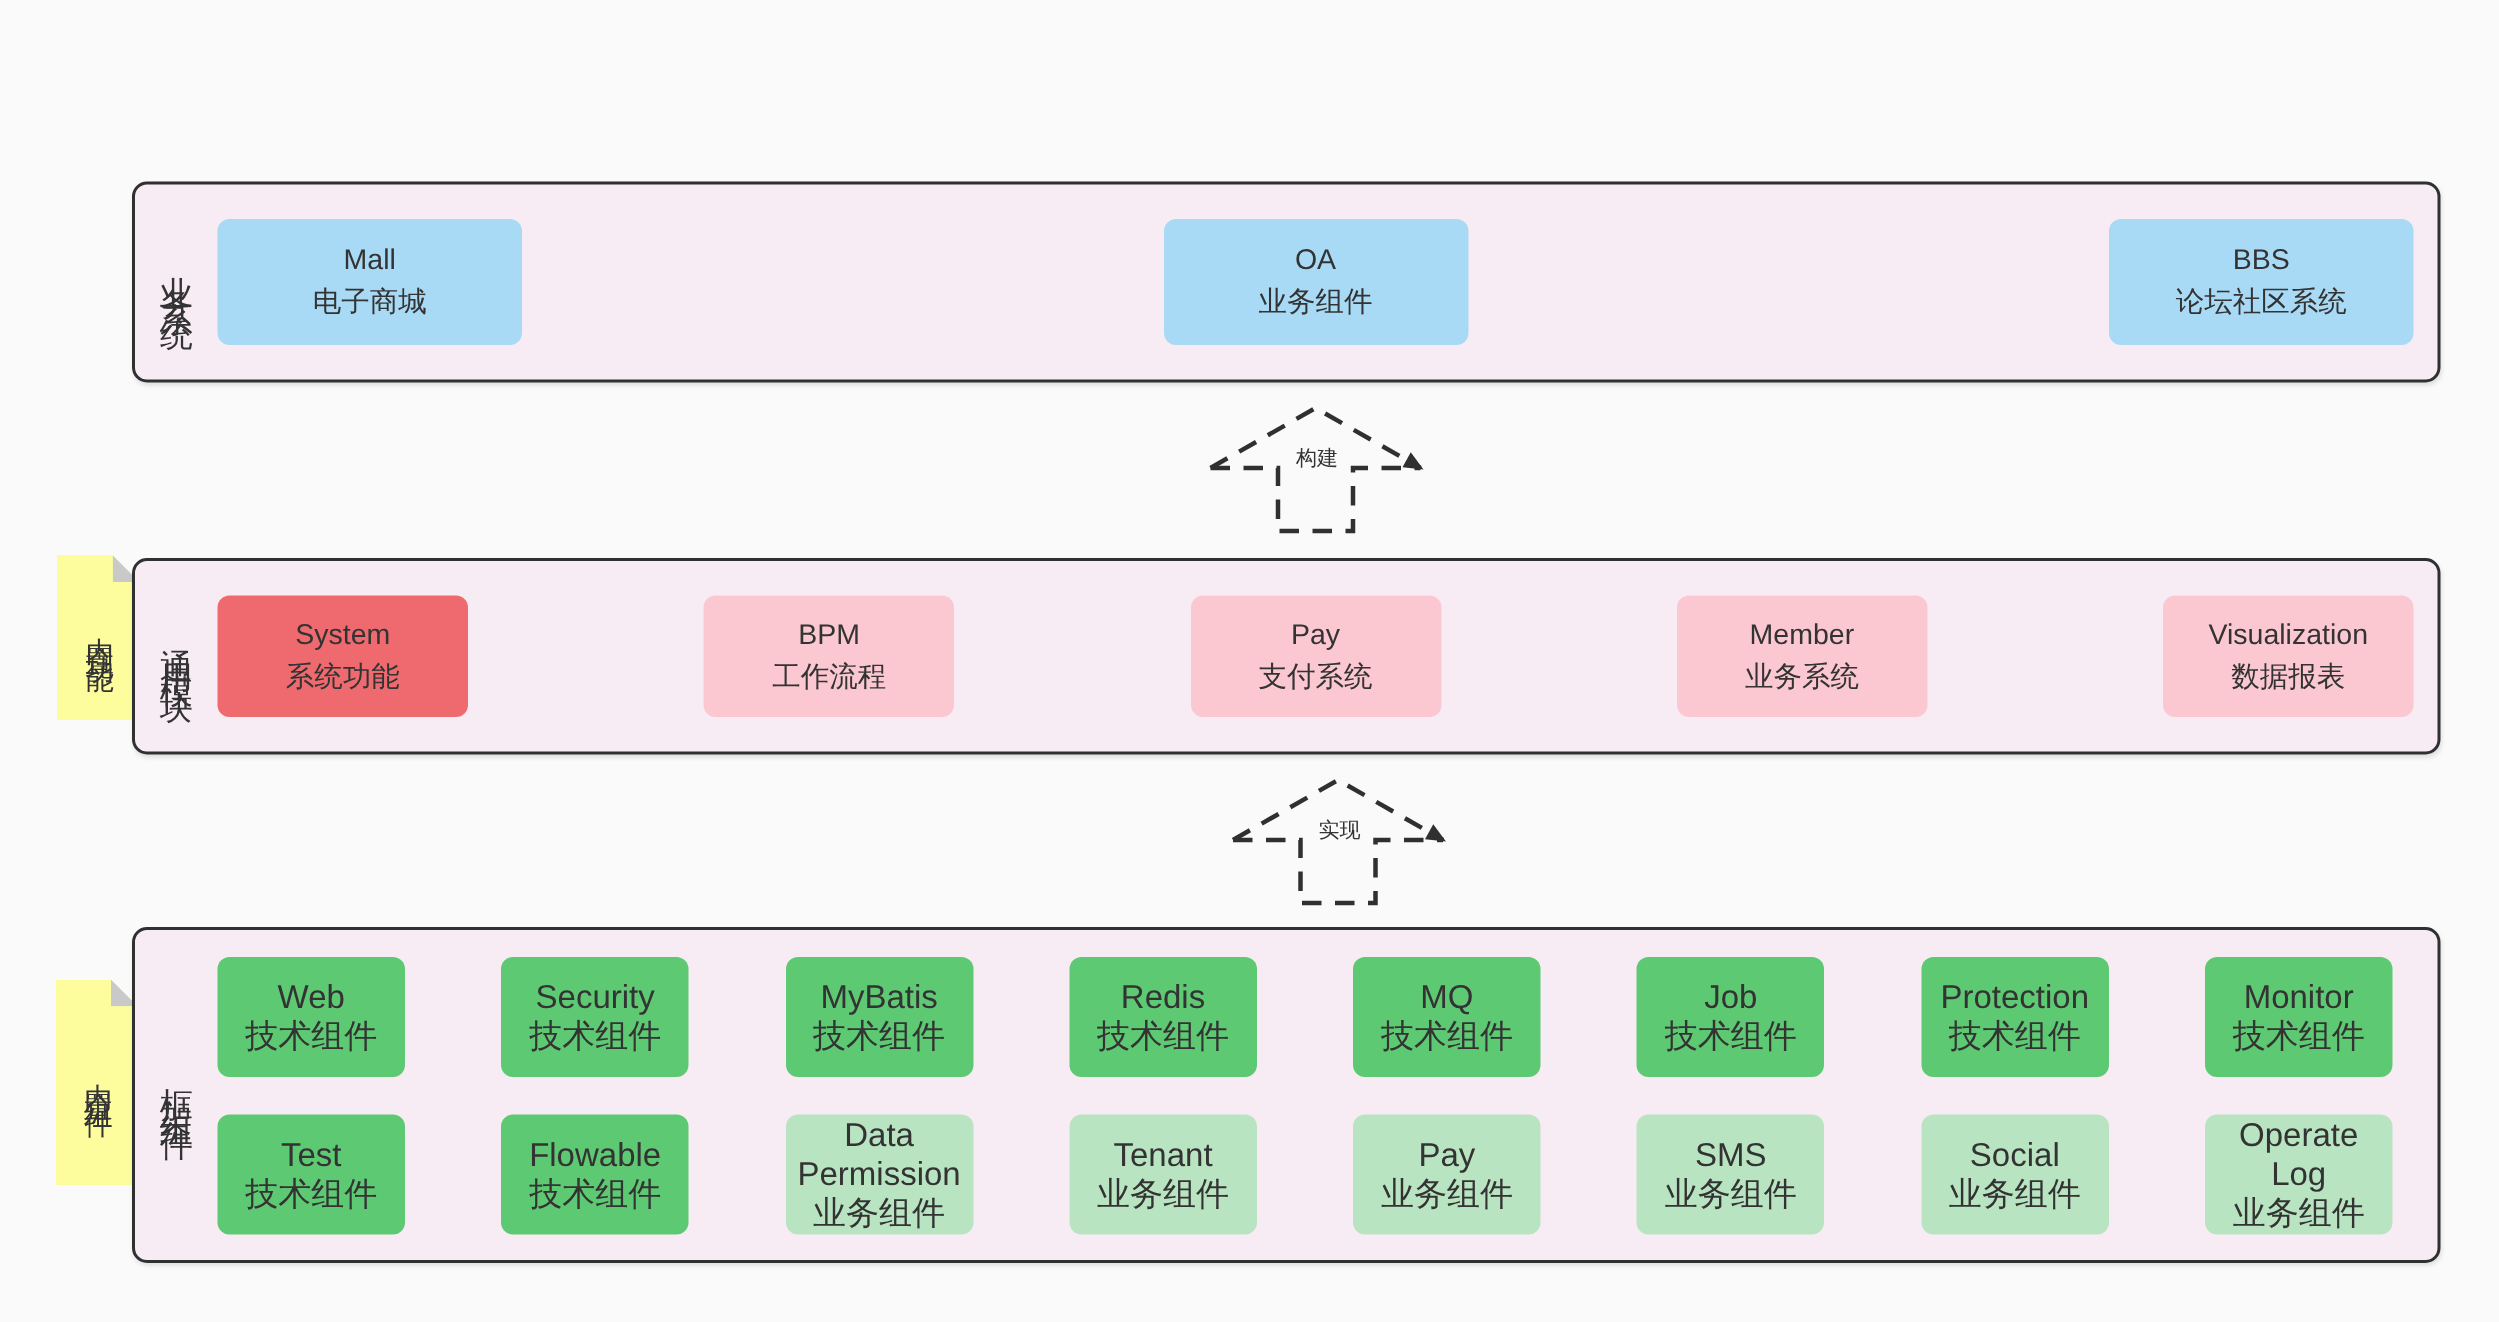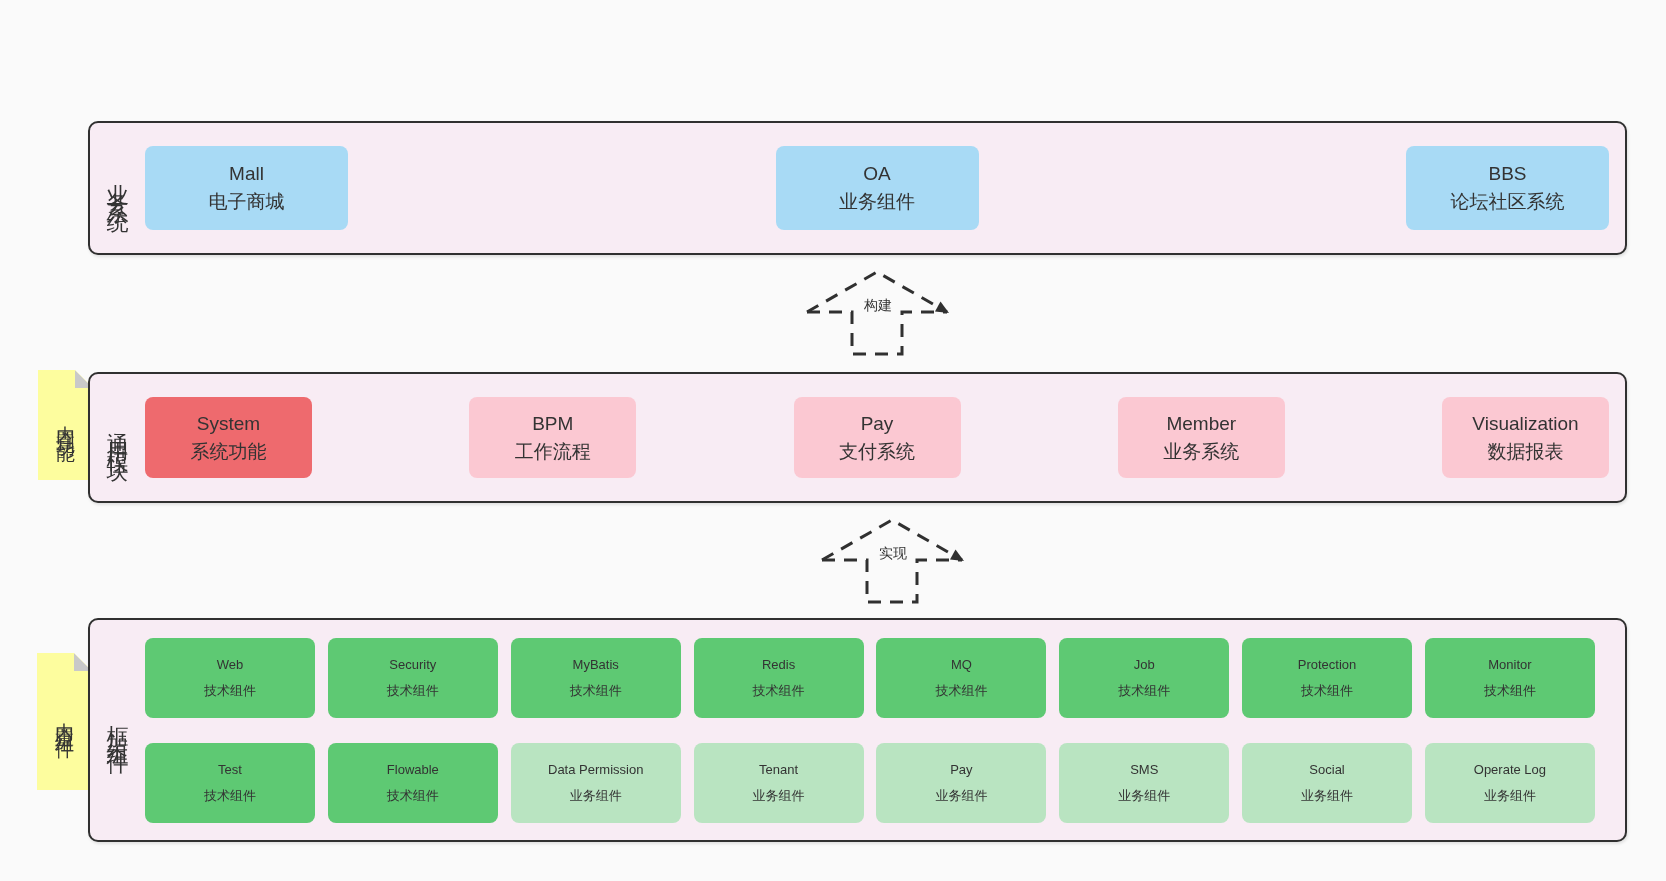--- a/index.html
+++ b/index.html
@@ -57,21 +57,21 @@
     display:flex;flex-direction:column;
     align-items:center;justify-content:center;
     text-align:center;
     border-radius:8px;
     font-size:19px;
     line-height:28px;
     color:var(--text,#333);
   }
   #panel-business .box{width:203px;height:84px;}
   #panel-modules .box{width:167px;height:81px;}
-  #panel-framework .box{width:170px;height:80px;font-size:13px;line-height:26px;}
+  #panel-framework .box{width:125px;height:80px;font-size:22px;line-height:26px;}
   #panel-framework .box .en{max-width:116px;}
   .box.blue{background:var(--blue,#a8daf5);}
   .box.red{background:var(--red,#ee6a6e);}
   .box.pink{background:var(--pink,#fbc8d2);}
   .box.green{background:var(--green,#5ec973);}
   .box.lightgreen{background:var(--lightGreen,#b9e4c1);}
   
   .note{
     position:absolute;
     background:var(--note,#fdfd9e);

